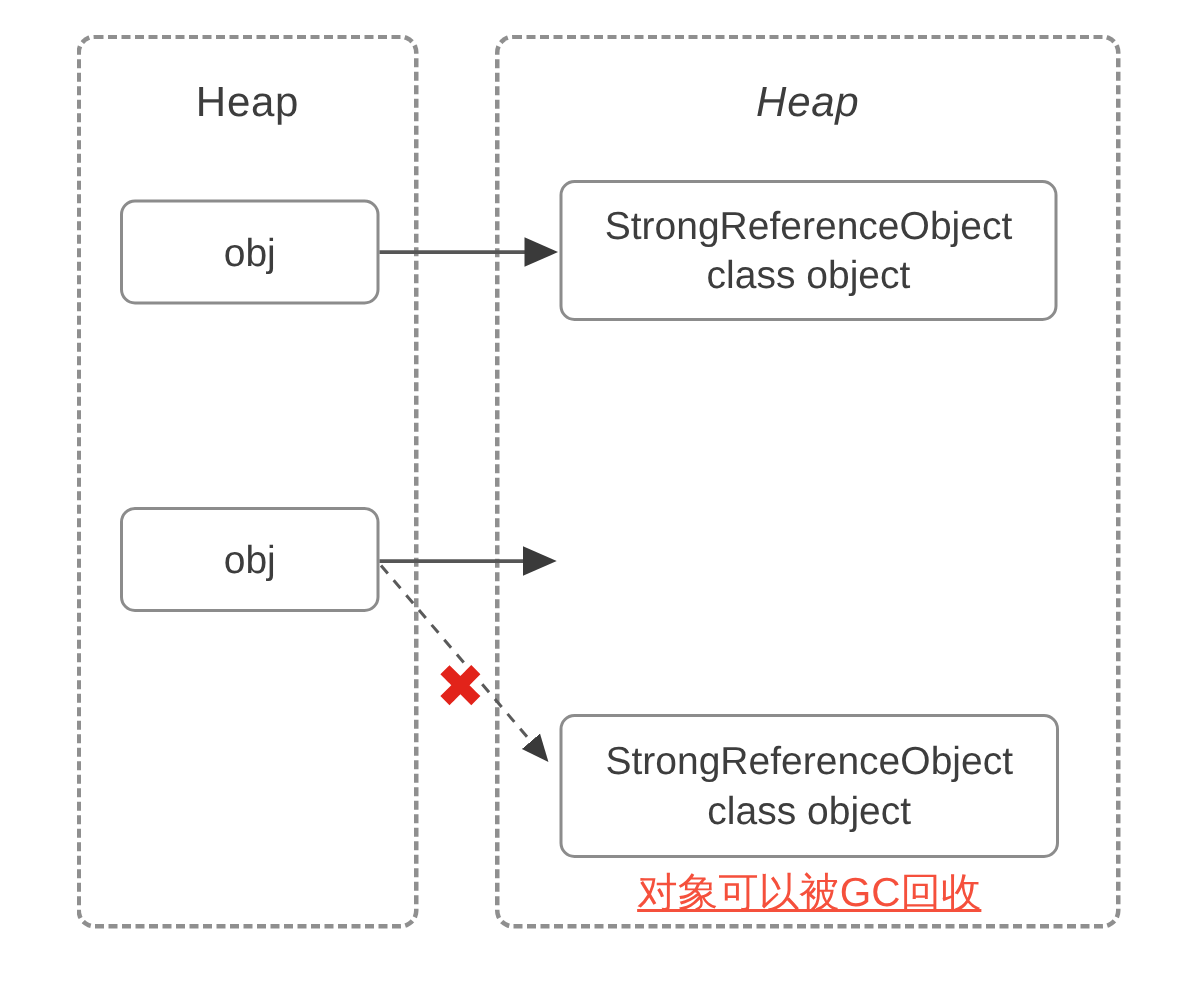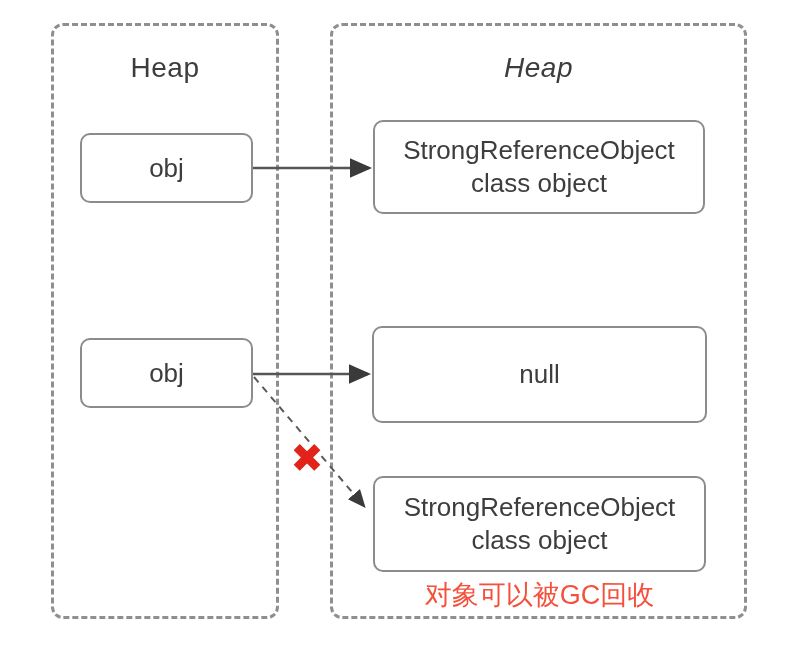--- a/index.html
+++ b/index.html
@@ -49,20 +49,21 @@
   .node-obj2  { left: 80px;  top: 338px; width: 173px; height: 70px; }
   .node-null  { left: 372px; top: 326px; width: 335px; height: 97px; }
   .node-heap2 { left: 373px; top: 476px; width: 333px; height: 96px; }
   .annotation {
     position: absolute;
     left: 373px; top: 577px; width: 333px;
     text-align: center;
     font-size: 27px;
     color: #f5503c;
     z-index: 3;
+    text-decoration: underline;
   }
   .arrow-layer {
     position: absolute;
     left: 0; top: 0;
     width: 790px; height: 654px;
     z-index: 4;
     pointer-events: none;
   }
   .cross-mark {
     position: absolute;
@@ -93,23 +94,20 @@
     <span>obj</span>
   </div>
   <div class="node node-obj2">
     <span>obj</span>
   </div>
 
   <div class="node node-heap1">
     <span>StrongReferenceObject</span>
     <span>class object</span>
   </div>
-  <div class="node node-null">
-    <span>null</span>
-  </div>
   <div class="node node-heap2">
     <span>StrongReferenceObject</span>
     <span>class object</span>
   </div>
 
   <div class="annotation">对象可以被GC回收</div>
 
   <svg class="arrow-layer" width="790" height="654" viewBox="0 0 790 654" xmlns="http://www.w3.org/2000/svg">
     <defs>
       <marker id="arrowhead" viewBox="0 0 10 10" refX="8.6" refY="5" markerWidth="9" markerHeight="9" orient="auto-start-reverse">

